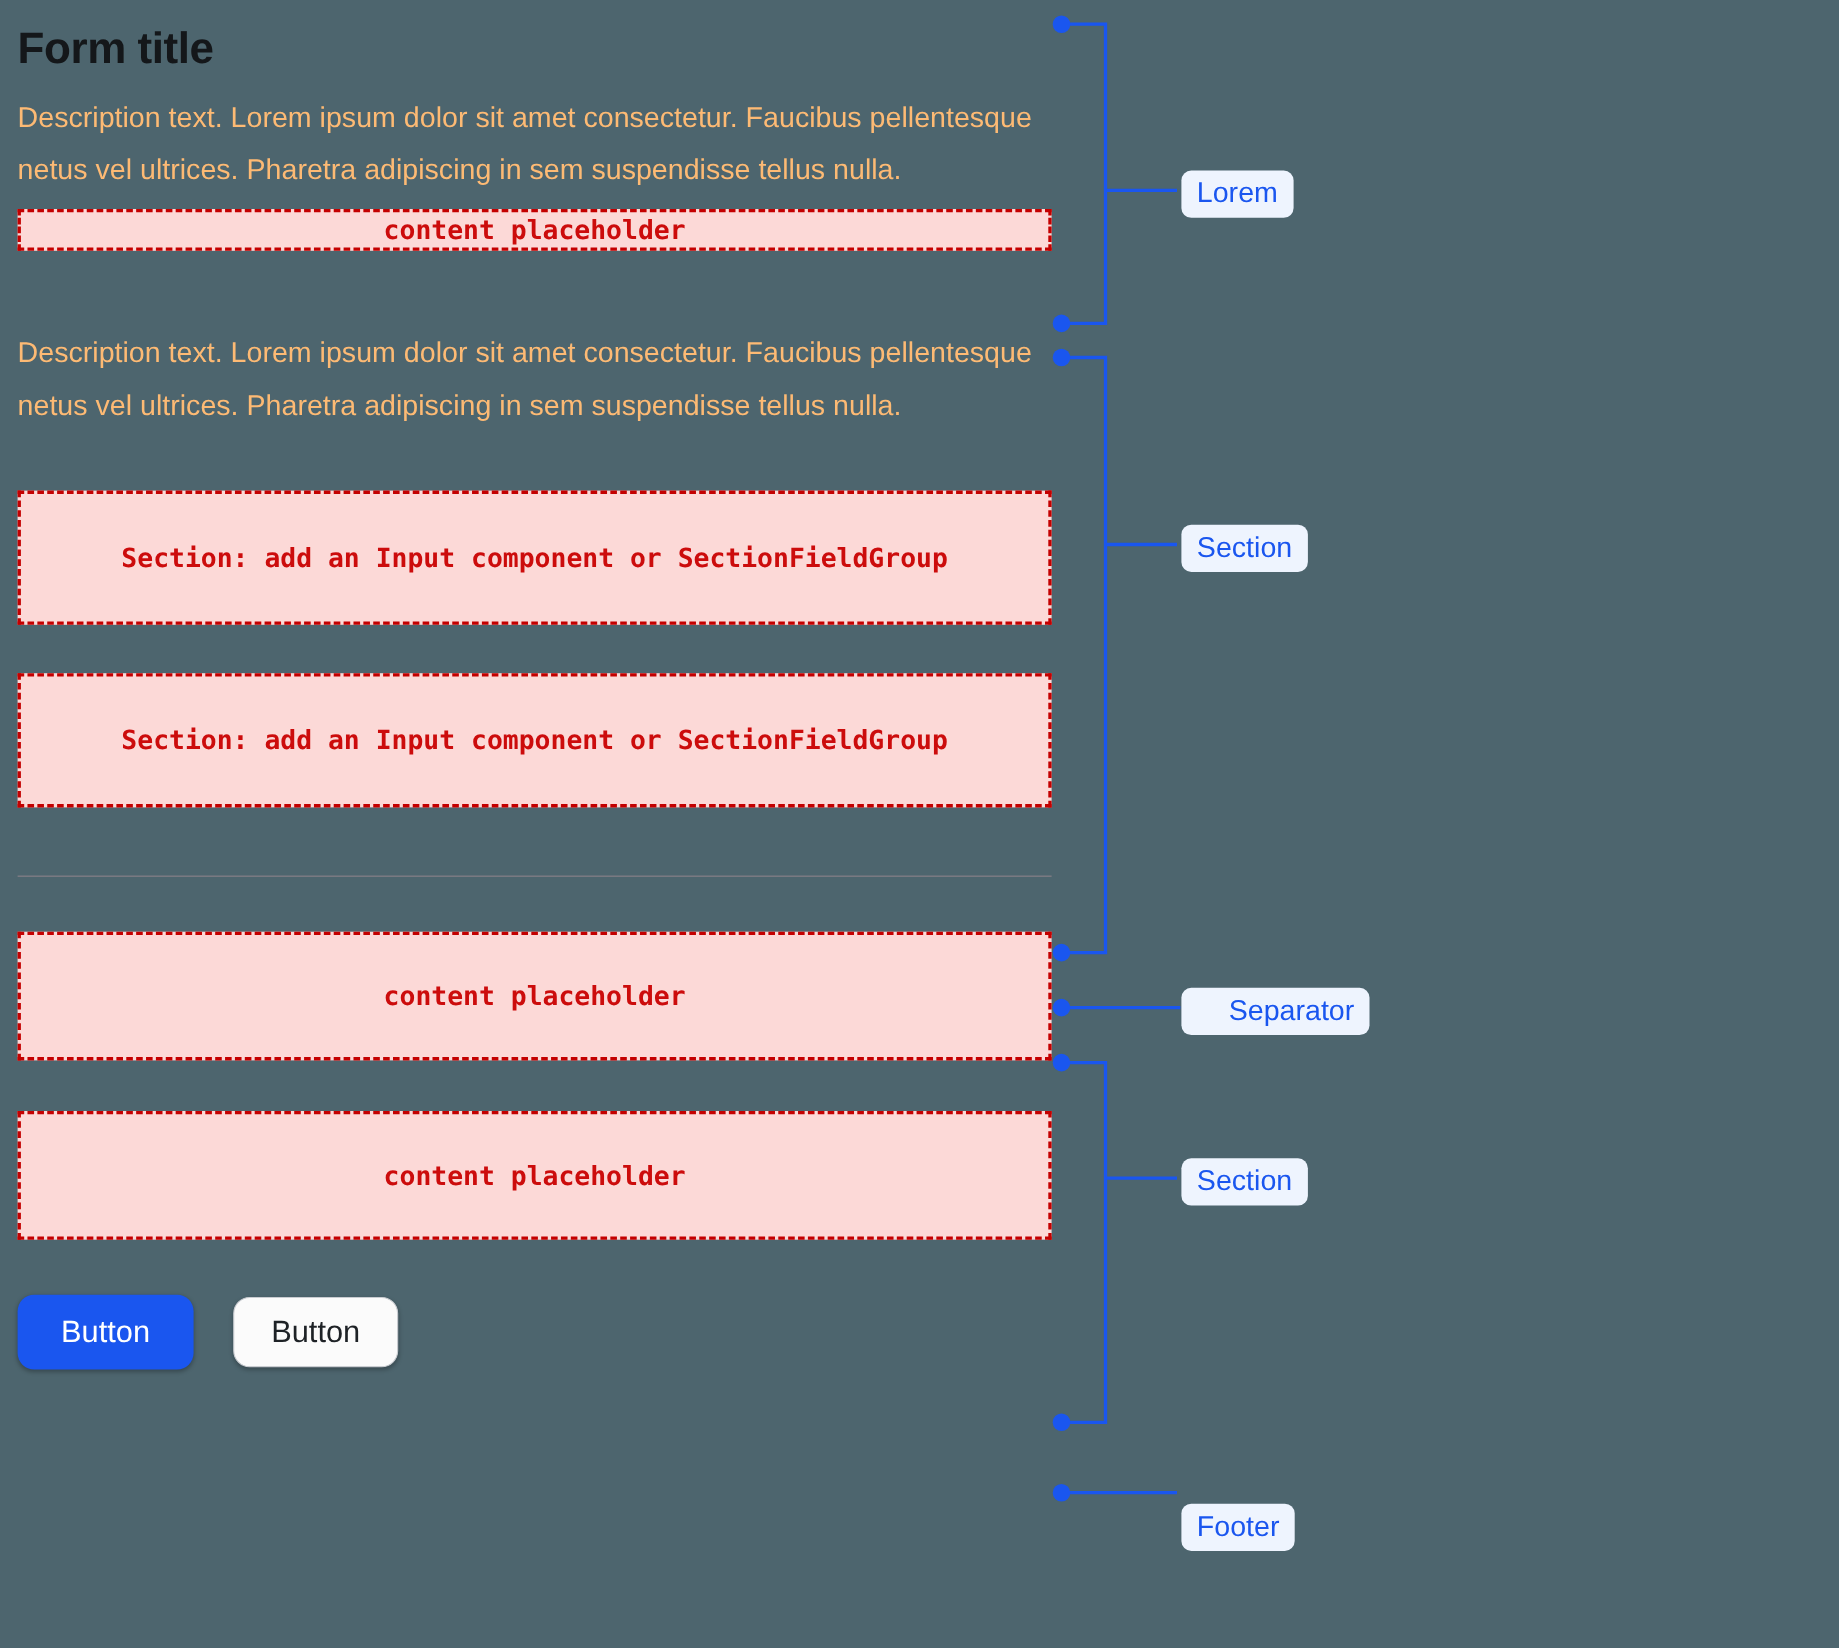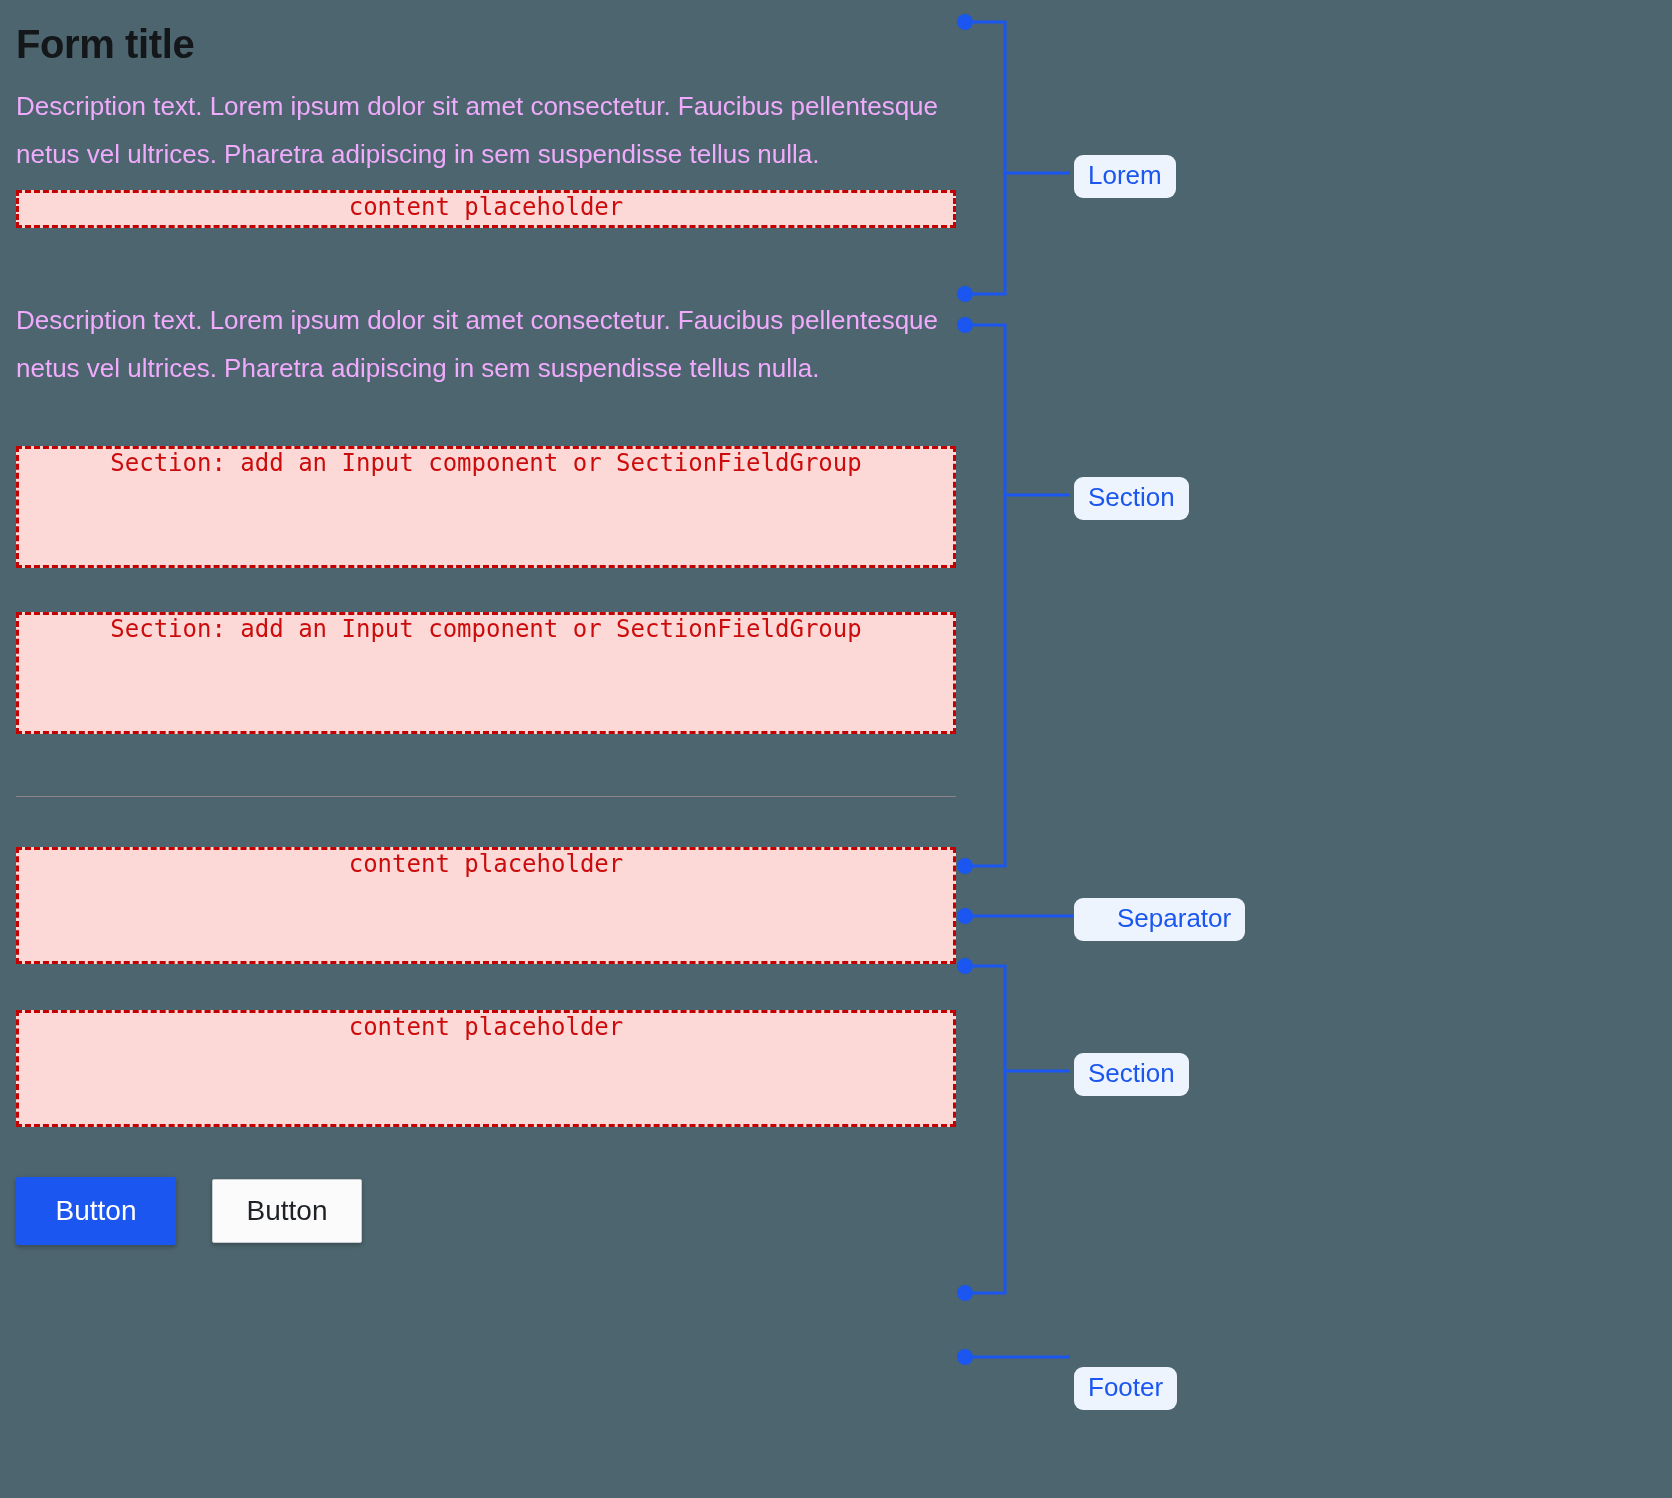--- a/index.html
+++ b/index.html
@@ -31,44 +31,45 @@
     font-weight: 700;
     color: #14171a;
     letter-spacing: -0.4px;
     margin-top: 20px;
     line-height: 1.2;
   }
 
   .desc {
     font-size: 26px;
     line-height: 48px;
-    color: #f0abfc;
+    color: #fdba74;
     margin-top: 14px;
     max-width: 960px;
   }
 
   .section-title {
     font-size: 30px;
     font-weight: 700;
     color: #14171a;
     letter-spacing: -0.2px;
     line-height: 1.2;
   }
 
   
   .ph {
     border: 3px dashed #c40000;
     background: #fcd9d7;
     color: #cc0c0c;
     font-family: "DejaVu Sans Mono", "Liberation Mono", monospace;
     font-size: 24px;
     display: flex;
-    align-items: flex-start;
+    align-items: center;
     justify-content: center;
     width: 940px;
+    font-weight: bold;
   }
   .ph-thin   { height: 38px; }
   .ph-tall   { height: 122px; }
   .ph-medium { height: 117px; }
 
   
   .separator {
     width: 940px;
     height: 1px;
     background: #97878f;
@@ -77,21 +78,21 @@
 
   
   .footer-row {
     display: flex;
     align-items: center;
     gap: 36px;
   }
   .btn {
     font-family: "Liberation Sans", sans-serif;
     font-size: 28px;
-    border-radius: 2px;
+    border-radius: 15px;
     cursor: pointer;
     display: flex;
     align-items: center;
     justify-content: center;
     line-height: 1;
   }
   .btn-primary {
     background: #1a56ef;
     color: #ffffff;
     border: none;

